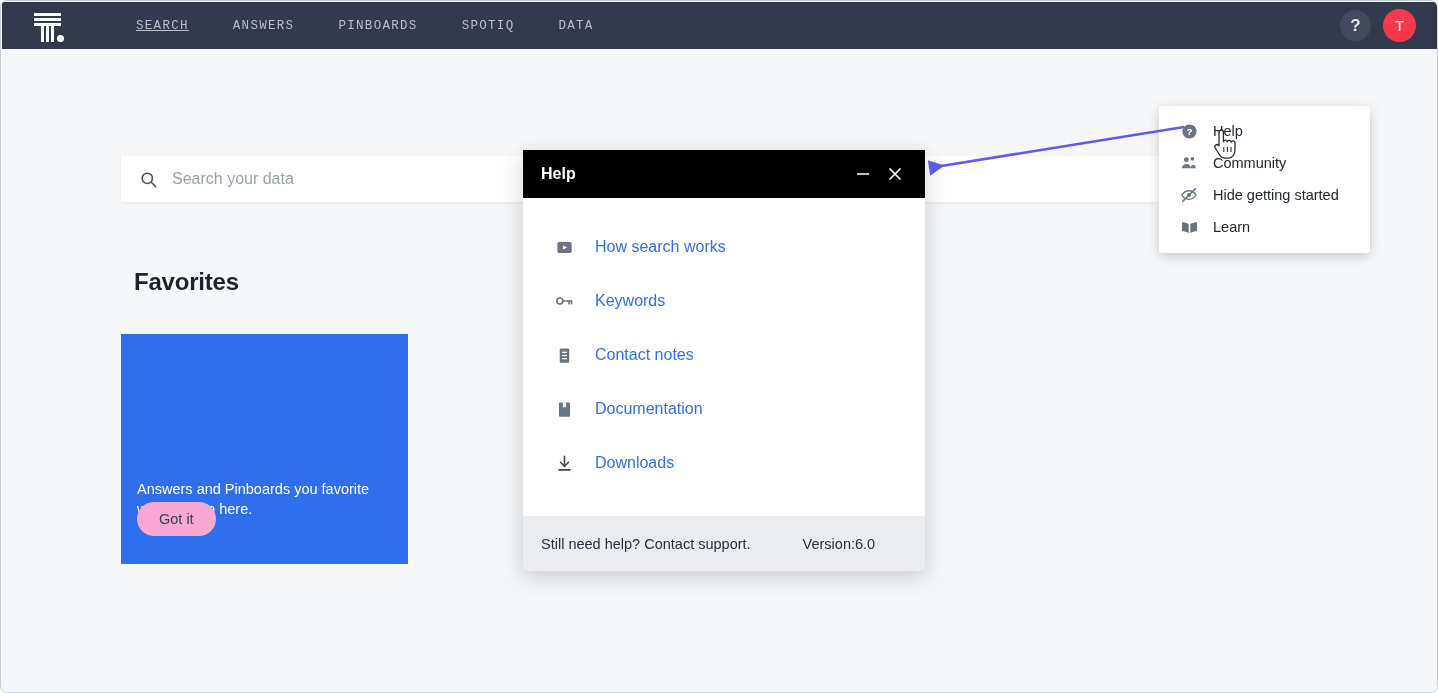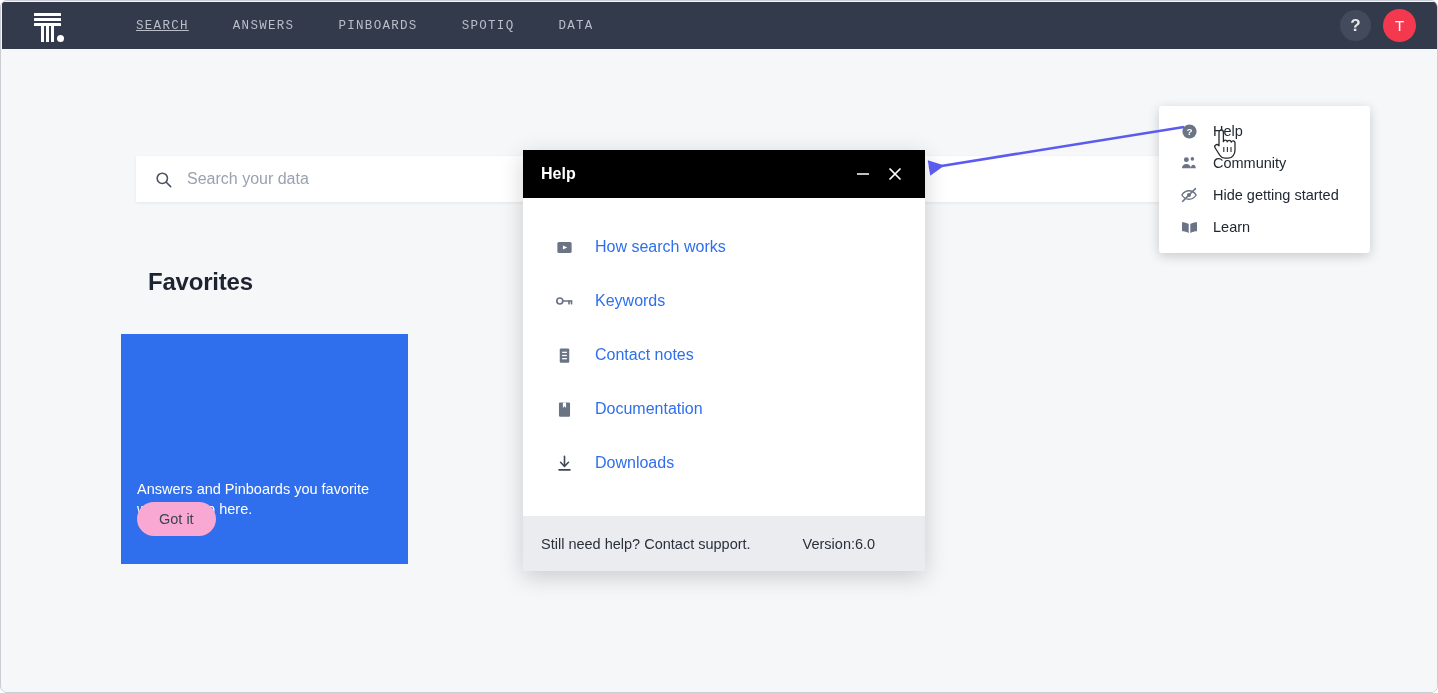--- a/index.html
+++ b/index.html
@@ -125,21 +125,21 @@
     position: absolute;
     left: 1px; top: 48px;
     width: 1436px;
     height: 644px;
     background: #f6f7f9;
   }
 
   
   #search-bar {
     position: absolute;
-    left: 134px;
+    left: 119px;
     top: 107px;
     width: 1200px;
     height: 46px;
     background: #ffffff;
     display: flex;
     align-items: center;
     box-shadow: 0 1px 3px rgba(0,0,0,0.07);
   }
   #search-icon {
     margin-left: 18px;
@@ -154,21 +154,21 @@
     color: #7c8494;
     background: transparent;
     width: 600px;
     font-family: "Liberation Sans", sans-serif;
   }
   #search-input::placeholder { color: #9aa1af; }
 
   
   #favorites-title {
     position: absolute;
-    left: 146px;
+    left: 132px;
     top: 219px;
     font-size: 24px;
     font-weight: bold;
     color: #1d2330;
     letter-spacing: -0.2px;
   }
   #favorites-card {
     position: absolute;
     left: 119px;
     top: 285px;

